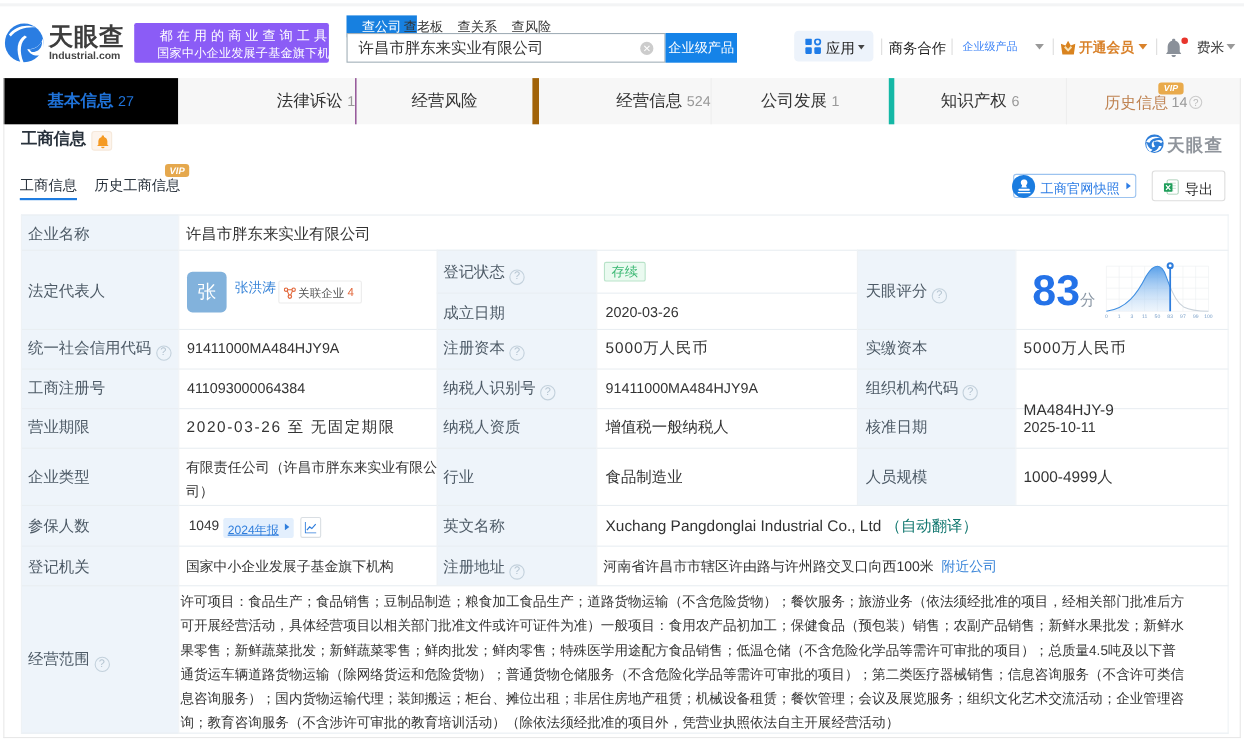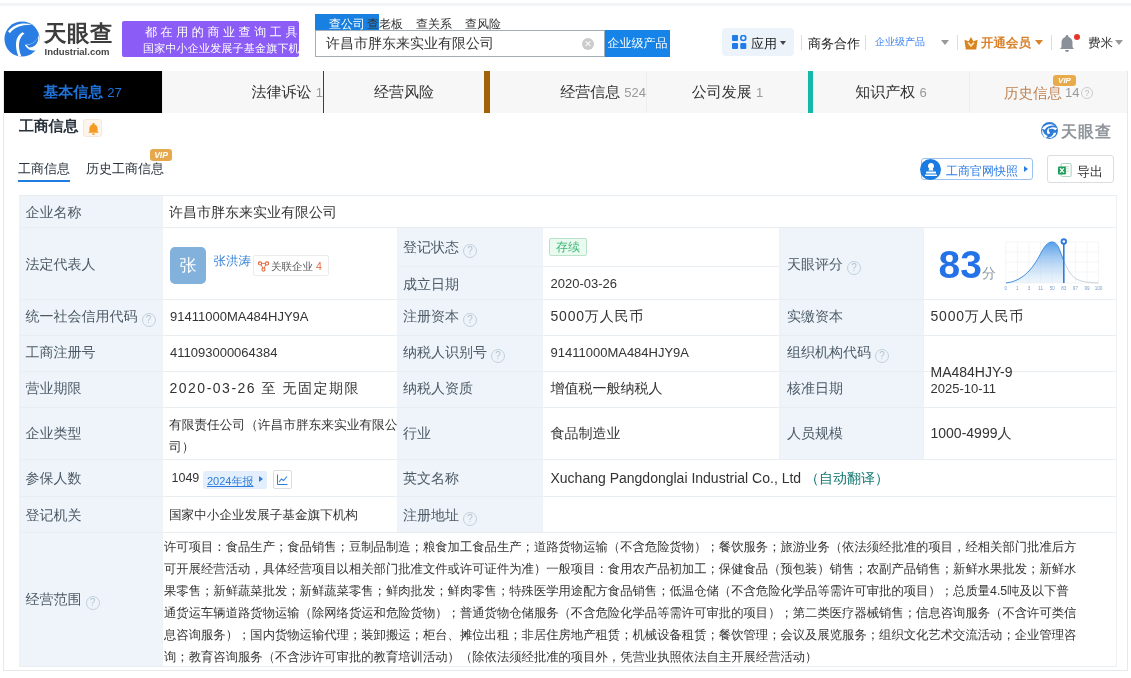--- a/index.html
+++ b/index.html
@@ -280,20 +280,21 @@
         <path d="M0.5,0.5 L0.5,10.5 L10.5,10.5" stroke="#2e7ddc" stroke-width="1" fill="none"></path>
         <path d="M2,8 L4.5,5 L6.5,6.5 L10,2.5" stroke="#2e7ddc" stroke-width="1.1" fill="none"></path>
       </svg>
     </div>
     <div class="abs lbl" style="left:384.5px;top:275px;">英文名称</div>
     <div class="abs val" style="left:532px;top:275px;">Xuchang Pangdonglai Industrial Co., Ltd <span style="color:#0f766e;">（自动翻译）</span></div>
 
     <div class="abs lbl" style="left:7px;top:311.5px;">登记机关</div>
     <div class="abs" style="left:150.5px;top:312px;font-size:12.6px;color:#333;">国家中小企业发展子基金旗下机构</div>
     <div class="abs lbl" style="left:384.5px;top:311.5px;">注册地址<span class="qm">?</span></div>
+    <div class="abs" style="left:530px;top:312px;font-size:12.7px;color:#333;">河南省许昌市市辖区许由路与许州路交叉口向西100米&nbsp;&nbsp;<span style="color:#3a85d8;">附近公司</span></div>
 
     <div class="abs lbl" style="left:7px;top:396px;">经营范围<span class="qm">?</span></div>
     <div class="abs" style="left:145.5px;top:341px;width:980px;line-height:22px;font-size:12.6px;color:#333;white-space:nowrap;transform:scaleX(0.979);transform-origin:0 0;">许可项目：食品生产；食品销售；豆制品制造；粮食加工食品生产；道路货物运输（不含危险货物）；餐饮服务；旅游业务（依法须经批准的项目，经相关部门批准后方<br>可开展经营活动，具体经营项目以相关部门批准文件或许可证件为准）一般项目：食用农产品初加工；保健食品（预包装）销售；农副产品销售；新鲜水果批发；新鲜水<br>果零售；新鲜蔬菜批发；新鲜蔬菜零售；鲜肉批发；鲜肉零售；特殊医学用途配方食品销售；低温仓储（不含危险化学品等需许可审批的项目）；总质量4.5吨及以下普<br>通货运车辆道路货物运输（除网络货运和危险货物）；普通货物仓储服务（不含危险化学品等需许可审批的项目）；第二类医疗器械销售；信息咨询服务（不含许可类信<br>息咨询服务）；国内货物运输代理；装卸搬运；柜台、摊位出租；非居住房地产租赁；机械设备租赁；餐饮管理；会议及展览服务；组织文化艺术交流活动；企业管理咨<br>询；教育咨询服务（不含涉许可审批的教育培训活动）（除依法须经批准的项目外，凭营业执照依法自主开展经营活动）</div>
   </div>
 
   <div class="abs" style="left:3px;top:670px;width:1125px;height:1px;background:#e8e8e8;"></div>
   <div class="abs" style="left:3px;top:71px;width:1px;height:600px;background:#e8e8e8;"></div>
   <div class="abs" style="left:1127px;top:71px;width:1px;height:600px;background:#e8e8e8;"></div>
 </div>
 

